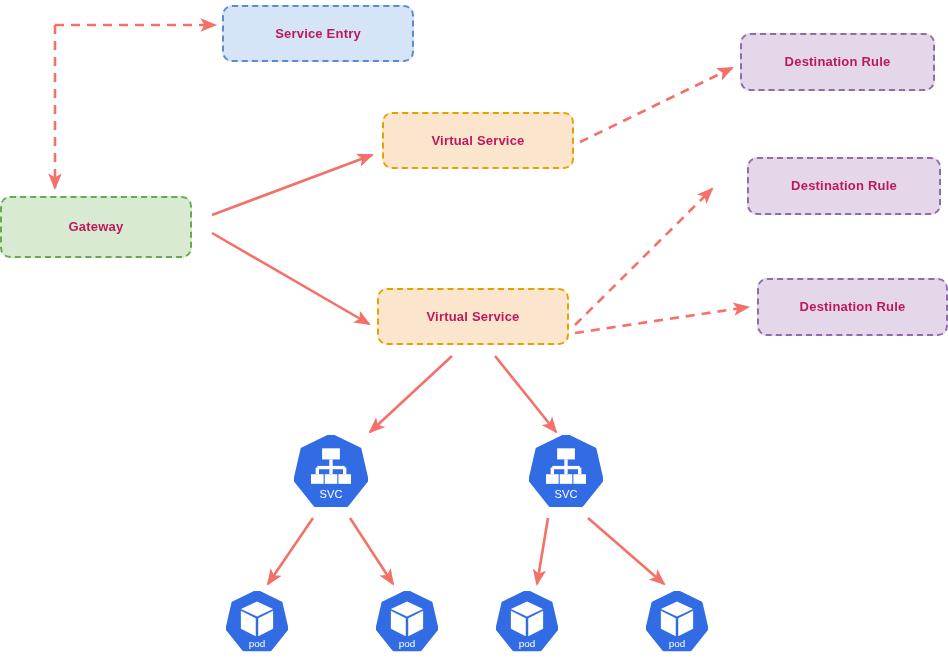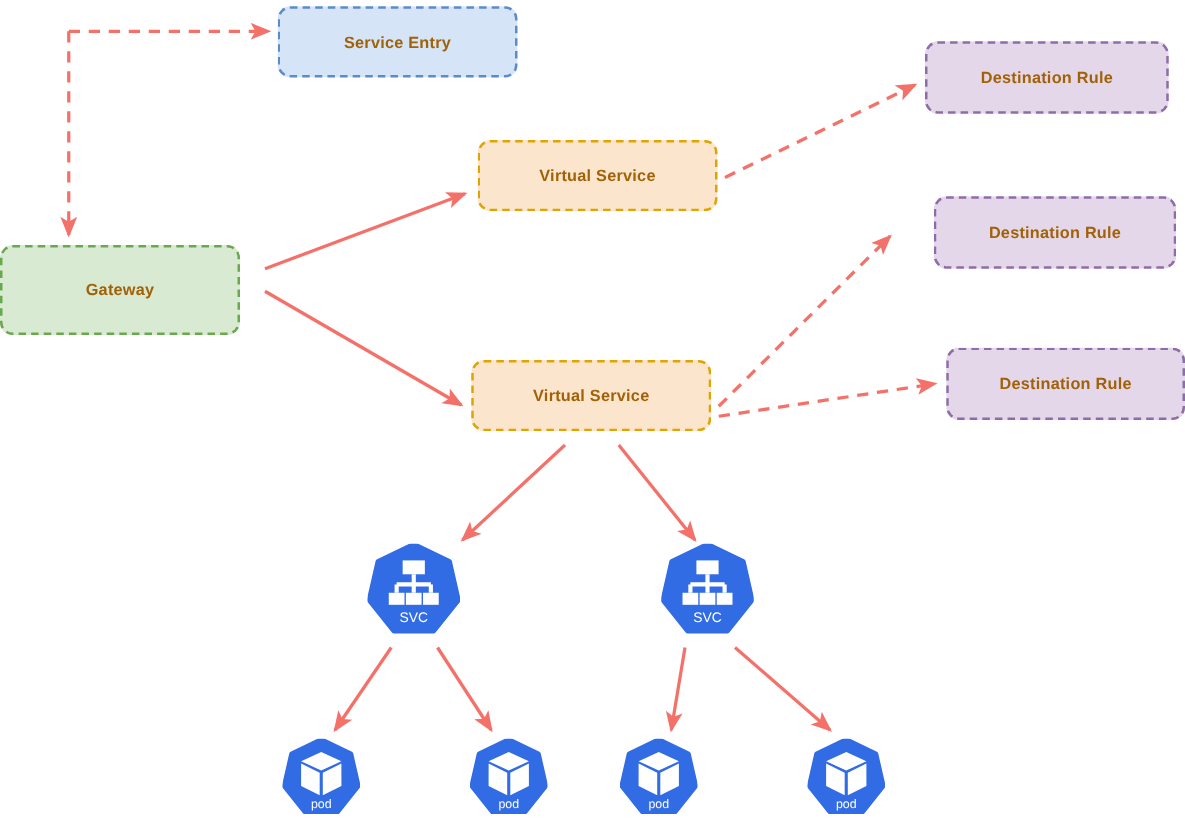--- a/index.html
+++ b/index.html
@@ -32,21 +32,21 @@
     display: flex;
     align-items: center;
     justify-content: center;
     text-align: center;
     border-width: 2px;
     border-style: dashed;
     border-radius: 10px;
     font-weight: bold;
     font-size: 13px;
     letter-spacing: 0.2px;
-    color: #a16207;
+    color: #be185d;
     line-height: 1.2;
     padding: 2px 6px;
   }
   .k8s-node {
     position: absolute;
     display: block;
     text-align: center;
   }
   .k8s-node svg {
     display: block;
@@ -78,21 +78,21 @@
         <polyline points="350,518 393,584" fill="none" stroke="#f4716a" stroke-width="2.6" stroke-linecap="butt" marker-end="url(#arrowhead)"></polyline>
         <polyline points="548,518 537,584" fill="none" stroke="#f4716a" stroke-width="2.6" stroke-linecap="butt" marker-end="url(#arrowhead)"></polyline>
         <polyline points="588,518 664,584" fill="none" stroke="#f4716a" stroke-width="2.6" stroke-linecap="butt" marker-end="url(#arrowhead)"></polyline>
       </g>
   </svg>
 
   <div class="node-box" style="left: 222px; top: 5px; width: 192px; height: 57px; background: rgb(214, 228, 247); border-color: rgb(91, 139, 201);">
     <span>Service Entry</span>
   </div>
 
-  <div class="node-box" style="left: 0px; top: 196px; width: 192px; height: 72px; background: rgb(217, 234, 211); border-color: rgb(106, 168, 79);">
+  <div class="node-box" style="left: 0px; top: 196px; width: 192px; height: 62px; background: rgb(217, 234, 211); border-color: rgb(106, 168, 79);">
     <span>Gateway</span>
   </div>
 
   <div class="node-box" style="left: 382px; top: 112px; width: 192px; height: 57px; background: rgb(252, 229, 205); border-color: rgb(224, 164, 0);">
     <span>Virtual Service</span>
   </div>
 
   <div class="node-box" style="left: 377px; top: 288px; width: 192px; height: 57px; background: rgb(252, 229, 205); border-color: rgb(224, 164, 0);">
     <span>Virtual Service</span>
   </div>

